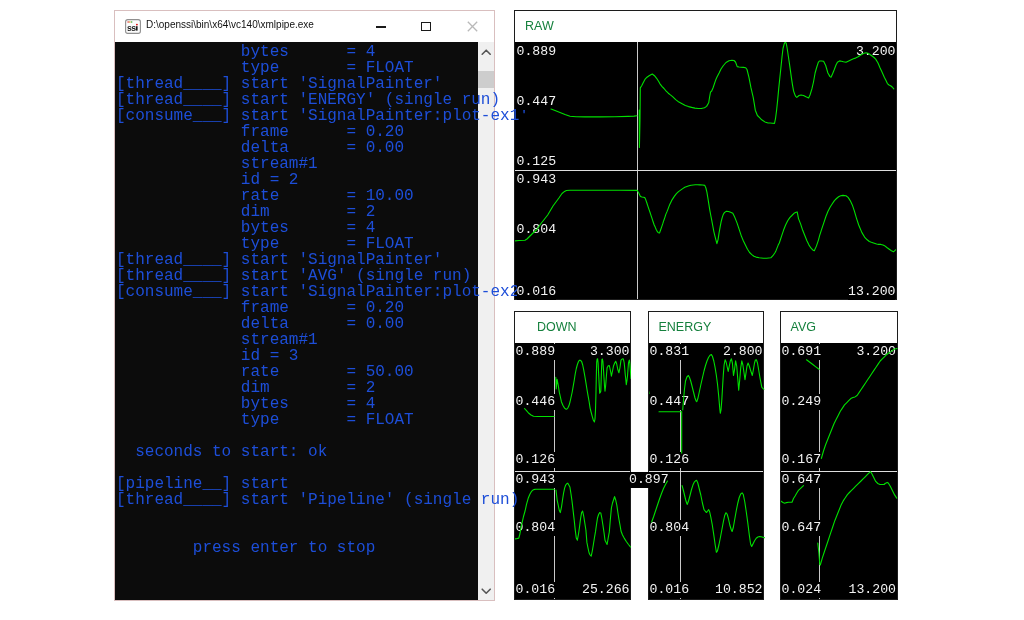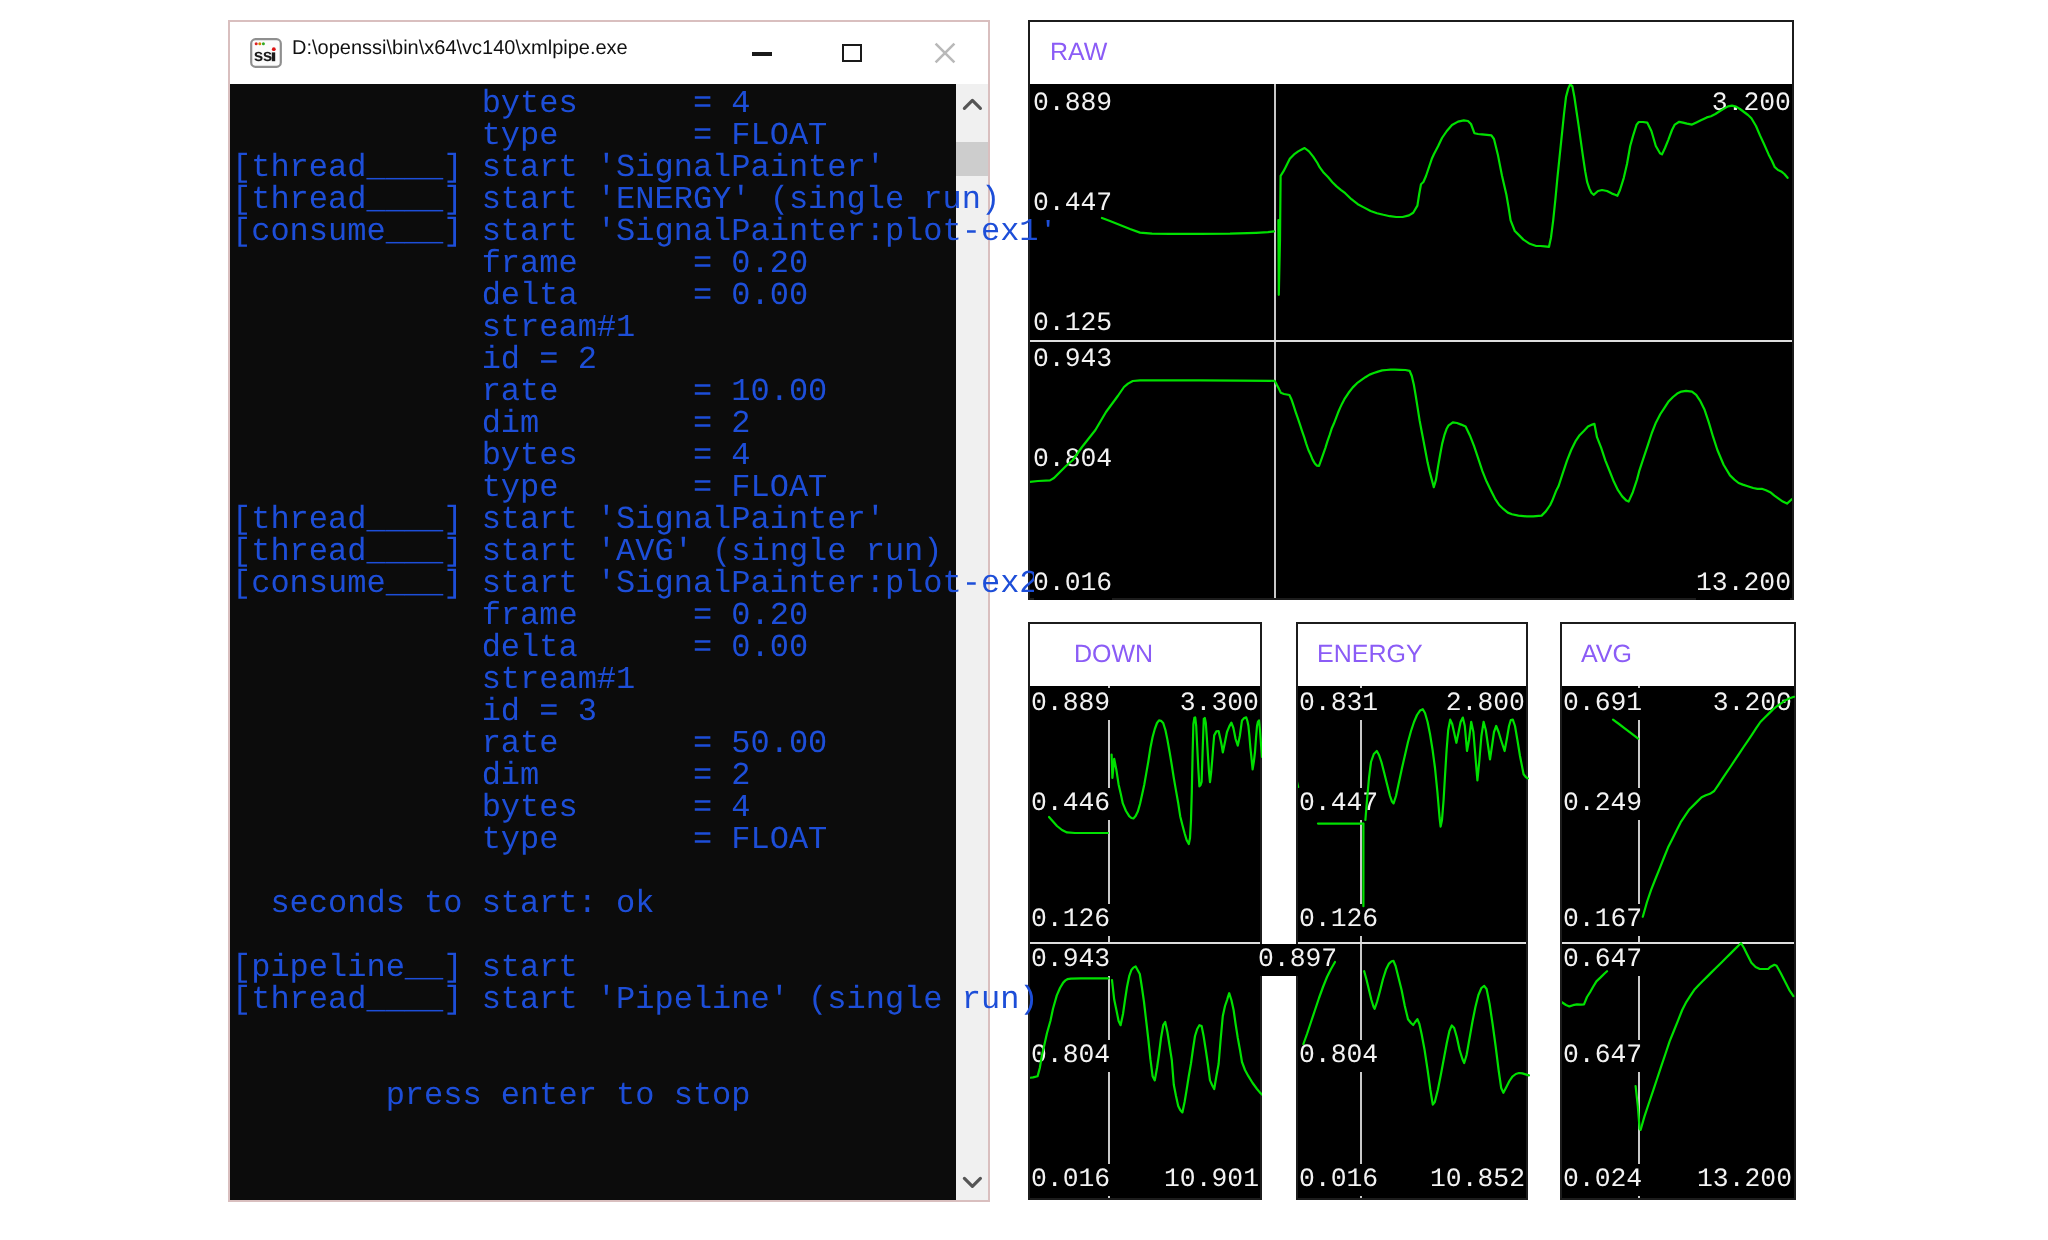--- a/index.html
+++ b/index.html
@@ -1,17 +1,17 @@
 <!DOCTYPE html>
 <html><head><meta charset="utf-8"><style>
 html,body{margin:0;padding:0;background:#fff;}
 body{position:relative;width:1024px;height:620px;overflow:hidden;font-family:"Liberation Sans",sans-serif;}
 .abs{position:absolute;}
 .lab{position:absolute;font-family:"Liberation Mono",monospace;font-size:13.2px;line-height:16px;color:#f2f2f2;background:#000;white-space:pre;z-index:4;letter-spacing:0;}
-.ttl{position:absolute;font-size:12.5px;color:#8b5cf6;z-index:2;}
+.ttl{position:absolute;font-size:12.5px;color:#15803d;z-index:2;}
 svg{position:absolute;z-index:5;}
 polyline{fill:none;stroke:#00e000;stroke-width:1.1;stroke-linejoin:round;stroke-linecap:round;}
 </style></head><body>
 <div class="abs" style="left:114px;top:10px;width:379.3px;height:588.5px;border:1px solid #d9bfbf;background:#fff"></div>
 <div class="abs" style="left:115px;top:42px;width:363.4px;height:557.5px;background:#0c0c0c"></div>
 <pre class="abs" style="left:116px;top:44px;margin:0;font-family:'Liberation Mono',monospace;font-size:16px;line-height:16px;color:#1d4ed8;z-index:2">             bytes      = 4
              type       = FLOAT
 [thread____] start 'SignalPainter'
 [thread____] start 'ENERGY' (single run)
 [consume___] start 'SignalPainter:plot-ex1'
@@ -88,21 +88,21 @@
 <div class="ttl" style="left:537px;top:320px">DOWN</div>
 <div class="abs" style="left:554.1px;top:343px;width:1.1px;height:255.5px;background:#c9c9c9;z-index:1"></div>
 <div class="abs" style="left:514.5px;top:471px;width:115.0px;height:1.2px;background:#dedede;z-index:1"></div>
 <div class="lab" style="left:515.5px;top:343.5px">0.889</div>
 <div class="lab" style="left:589.9px;top:343.5px">3.300</div>
 <div class="lab" style="left:515.5px;top:394.0px">0.446</div>
 <div class="lab" style="left:515.5px;top:452.0px">0.126</div>
 <div class="lab" style="left:515.5px;top:471.5px">0.943</div>
 <div class="lab" style="left:515.5px;top:520.0px">0.804</div>
 <div class="lab" style="left:515.5px;top:582.0px">0.016</div>
-<div class="lab" style="left:582.0px;top:582.0px">10.901</div>
+<div class="lab" style="left:582.0px;top:582.0px">25.266</div>
 <svg style="left:514.5px;top:342px;width:116px;height:257px" viewBox="0 0 116 257">
 <polyline points="9.5,66.5 11.5,68.7 13.5,71.0 16.0,73.0 18.5,74.2 22.5,74.5 39.0,74.5"></polyline>
 <polyline points="40.8,35.3 41.2,47.0 42.1,37.4 43.2,43.0 44.3,50.2 45.4,55.0 46.4,59.7 48.0,63.5 49.6,66.1 50.7,67.0 51.7,67.2 52.8,66.0 53.9,63.8 55.0,60.0 56.0,55.5 57.1,50.5 58.1,44.8 59.2,38.5 60.2,32.0 61.3,26.5 62.4,22.5 63.5,19.5 64.5,18.2 65.5,18.4 66.6,19.5 67.7,23.0 68.7,27.8 69.8,34.0 70.9,40.6 71.9,47.0 73.0,53.3 74.1,59.5 75.1,66.1 76.2,70.5 77.3,74.6 78.3,78.0 79.4,80.0 80.0,77.0 80.5,68.0 80.9,54.0 81.3,35.0 81.7,20.0 82.2,16.9 82.6,16.7 83.1,21.0 83.7,33.0 84.2,43.0 84.7,51.2 85.3,50.5 85.8,49.0 86.4,31.0 86.9,17.4 87.4,17.0 87.9,19.5 88.5,28.0 89.0,36.0 89.5,44.0 90.0,49.1 90.6,44.0 91.1,38.0 91.6,31.5 92.1,25.7 93.2,23.7 94.3,23.5 95.3,28.0 95.9,31.0 96.4,34.2 97.5,29.0 98.5,24.0 99.6,21.3 100.7,19.3 101.7,22.0 102.8,27.5 103.9,30.8 104.9,26.0 106.0,18.2 107.1,17.0 108.1,16.7 108.7,18.5 109.2,21.0 109.7,26.0 110.2,32.0 110.8,37.5 111.3,42.7 111.9,39.0 112.5,34.0 113.0,27.0 113.5,21.0 114.0,18.8 114.5,18.2 115.0,23.0 115.5,30.0 116.0,36.5"></polyline>
 <polyline points="-1.0,197.0 1.5,196.7 3.8,196.1 4.9,192.0 5.9,186.0 7.0,181.2 8.5,174.5 10.2,168.5 11.5,162.4 13.4,155.7 15.0,152.0 16.6,149.3 17.7,148.2 18.7,147.6 20.5,147.3 25.5,147.2 33.5,147.2 39.3,147.2"></polyline>
 <polyline points="41.0,148.0 42.1,157.8 43.2,163.0 44.3,168.5 45.3,170.6 46.5,165.0 47.5,158.0 48.5,151.5 49.6,146.1 50.7,143.0 51.7,141.8 52.8,141.2 53.8,143.0 54.9,145.0 56.0,152.0 57.0,159.0 58.1,168.5 59.2,178.0 60.2,187.6 61.3,196.1 62.4,198.2 63.5,192.0 64.5,185.0 65.5,177.0 66.6,170.6 67.6,169.0 68.7,174.0 69.8,181.0 70.9,188.0 71.9,200.4 73.0,206.0 74.1,211.0 75.1,213.0 76.2,214.2 77.3,209.0 78.3,203.0 79.4,196.0 80.5,189.7 81.5,182.5 82.5,176.0 83.6,172.5 84.7,170.6 85.2,170.8 85.8,171.0 86.8,176.0 87.9,183.0 89.0,190.5 90.0,198.2 91.1,200.6 92.1,202.5 93.2,196.0 94.3,190.0 95.3,178.0 96.4,166.0 97.5,161.0 98.6,157.8 99.1,156.0 99.6,154.6 100.7,158.0 101.8,163.0 102.8,170.0 103.9,177.0 105.0,183.0 106.0,189.0 107.5,193.0 109.2,196.1 111.3,199.5 113.5,202.5 115.0,204.3 116.5,205.7"></polyline>
 </svg>
 <div class="abs" style="left:647.5px;top:311px;width:114.29999999999995px;height:286.5px;border:1px solid #1c1c1c;background:#000"></div>
 <div class="abs" style="left:648.5px;top:312px;width:114.29999999999995px;height:31px;background:#fff;z-index:1"></div>
 <div class="ttl" style="left:658.5px;top:320px">ENERGY</div>
 <div class="abs" style="left:679.6px;top:343px;width:1.1px;height:255.5px;background:#c9c9c9;z-index:1"></div>

